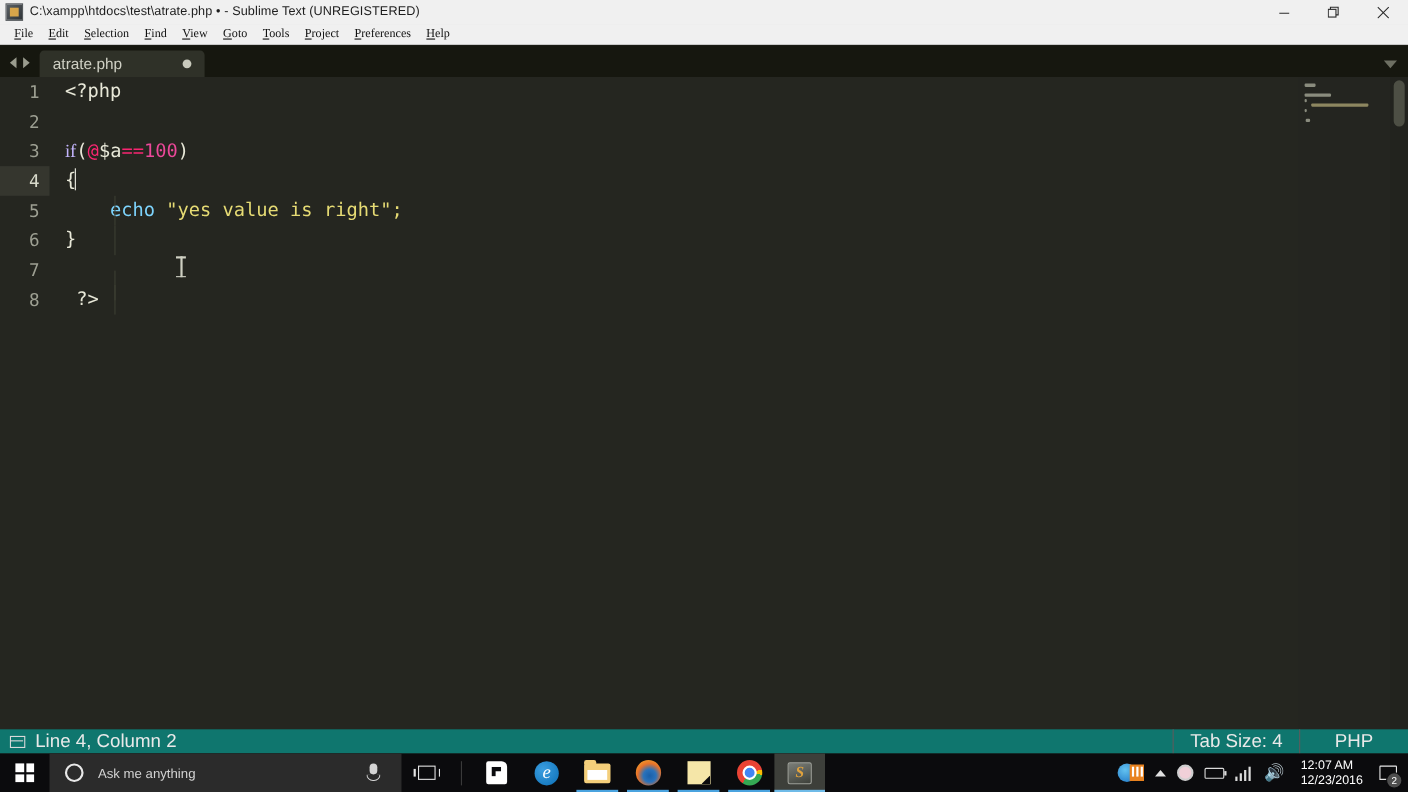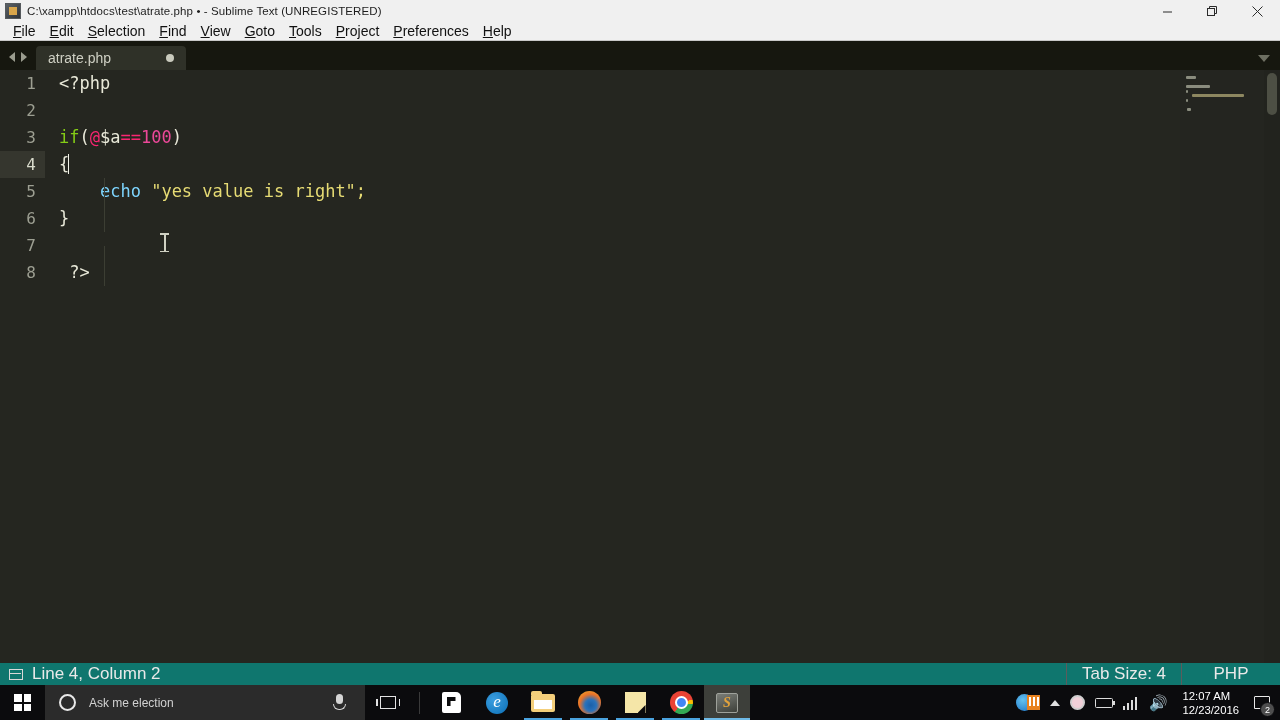--- a/index.html
+++ b/index.html
@@ -75,25 +75,26 @@
     width: 1280px;
     height: 19px;
     background: #f0f0f0;
     border-bottom: 1px solid #c8c8c8;
     display: flex;
     align-items: center;
     padding-left: 6px;
     box-sizing: border-box;
   }
   .menu-item {
-    font-size: 14px;
+    font-size: 11px;
     color: #111;
     padding: 2px 7px;
     white-space: nowrap;
     cursor: default;
+    font-family: Liberation Serif, serif;
   }
   .menu-item .acc { text-decoration: underline; }
 
   
   .tabbar {
     position: absolute;
     top: 41px; left: 0;
     width: 1280px;
     height: 29px;
     background: #16170f;
@@ -193,21 +194,21 @@
     color: #d8dacb;
   }
   .code {
     white-space: pre;
     padding-left: 14px;
     flex: 1;
     position: relative;
   }
   
   .t-plain   { color: #e8e8d8; }
-  .t-keyword { color: #84cc16; }
+  .t-keyword { color: #c4b5fd; font-family: Liberation Serif, serif; }
   .t-punct   { color: #e8e8d8; }
   .t-op      { color: #f92672; }
   .t-number  { color: #ec4899; }
   .t-func    { color: #7dd3fc; }
   .t-string  { color: #e6db74; }
   .t-at      { color: #f92672; }
 
   .caret {
     display: inline-block;
     width: 1px;
@@ -796,21 +797,21 @@
       <div class="win-logo">
           <i></i>
           <i></i>
           <i></i>
           <i></i>
         </div>
     </div>
 
     <div class="search-box">
       <div class="cortana-ring"></div>
-      <div class="search-text">Ask me election</div>
+      <div class="search-text">Ask me anything</div>
       <div class="mic"></div>
     </div>
 
     <div class="taskview">
       <div class="tv-glyph"></div>
     </div>
 
     <div class="tb-sep"></div>
 
     <div class="tb-app">

